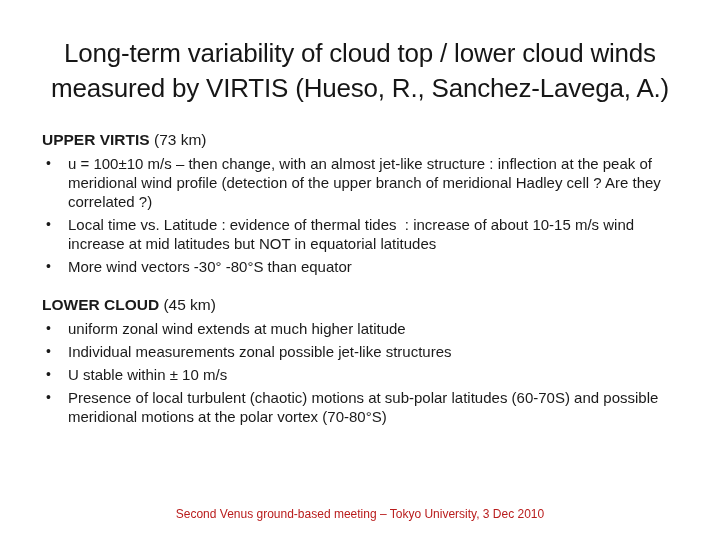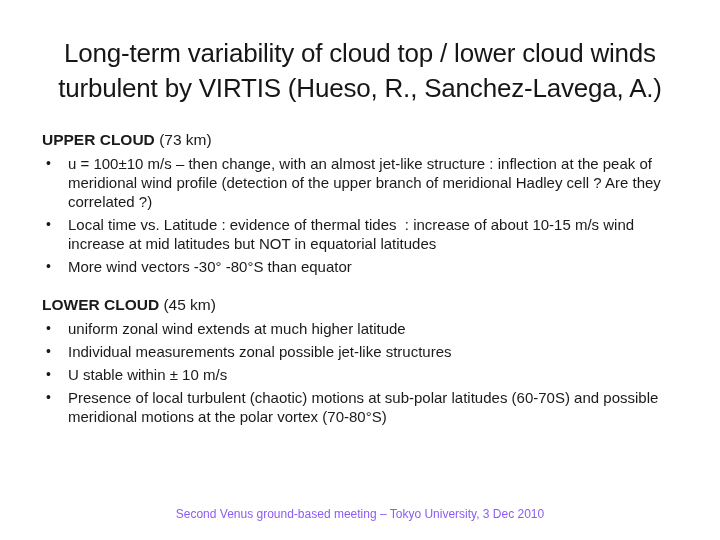--- a/index.html
+++ b/index.html
@@ -61,34 +61,34 @@
     font-size: 14px;
     color: #1a1a1a;
   }
   .footer {
     position: absolute;
     left: 0;
     right: 0;
     bottom: 19px;
     text-align: center;
     font-size: 12px;
-    color: #8b5cf6;
+    color: #b91c1c;
   }
 </style>
 </head>
 <body>
 
 <div class="slide">
 
-  <h1 class="title"><span>Long-term variability of cloud top / lower cloud winds</span><br><span>turbulent by VIRTIS (Hueso, R., Sanchez-Lavega, A.)</span></h1>
+  <h1 class="title"><span>Long-term variability of cloud top / lower cloud winds</span><br><span>measured by VIRTIS (Hueso, R., Sanchez-Lavega, A.)</span></h1>
 
   <div class="content">
 
     <div class="section">
-      <p class="section-heading"><span class="bold">UPPER CLOUD</span><span> (73 km)</span></p>
+      <p class="section-heading"><span class="bold">UPPER VIRTIS</span><span> (73 km)</span></p>
       <ul class="bullets">
         <li>u = 100±10 m/s – then change, with an almost jet-like structure : inflection at the peak of meridional wind profile (detection of the upper branch of meridional Hadley cell ? Are they correlated ?)</li>
         <li>Local time vs. Latitude : evidence of thermal tides  : increase of about 10-15 m/s wind increase at mid latitudes but NOT in equatorial latitudes</li>
         <li>More wind vectors -30° -80°S than equator</li>
       </ul>
     </div>
 
     <div class="section">
       <p class="section-heading"><span class="bold">LOWER CLOUD</span><span> (45 km)</span></p>
       <ul class="bullets">

